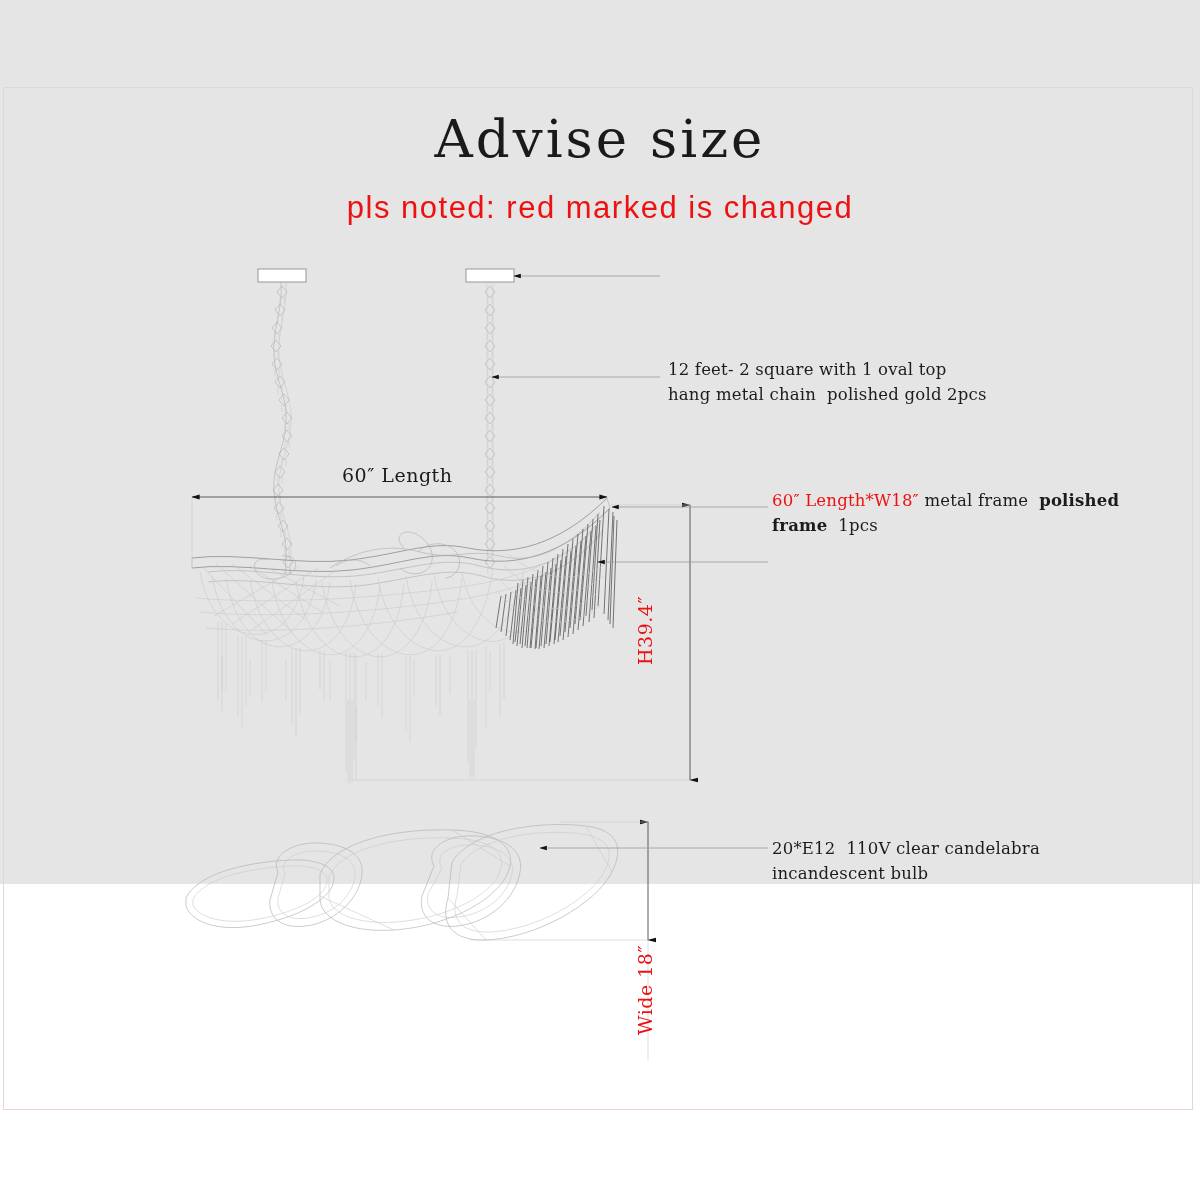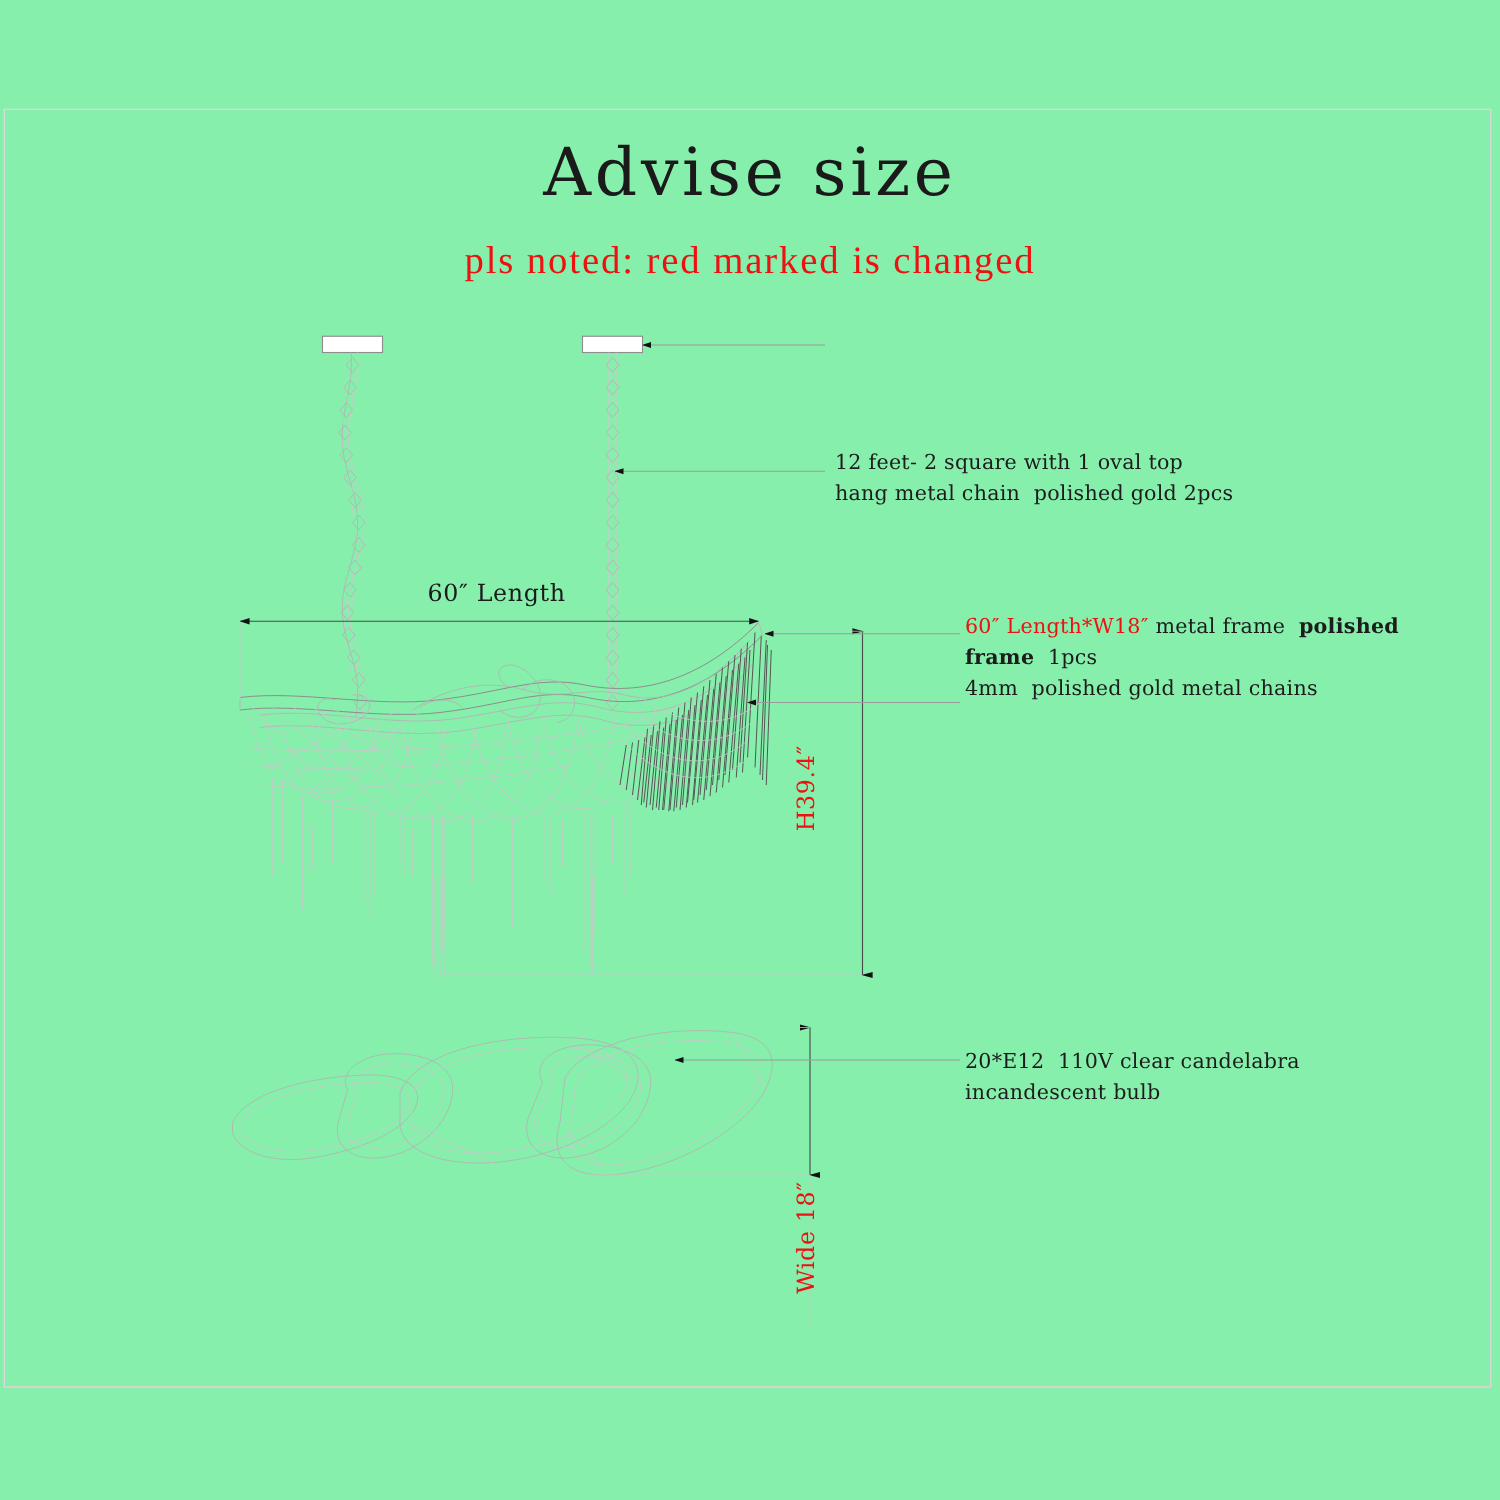--- a/index.html
+++ b/index.html
@@ -3,39 +3,39 @@
 <meta charset="utf-8">
 <title>Advise size</title>
 <style>
   html,body{margin:0;padding:0;background:#ffffff;}
   body{
     width:1200px;height:1200px;overflow:hidden;
     font-family:"DejaVu Serif", serif;
     -webkit-font-smoothing:antialiased;
   }
   #page{
-    position:relative;width:1200px;height:1200px;background:#86efac;
+    position:relative;width:1200px;height:884px;background:#e5e5e5;
   }
   
   #sheet-border{
     position:absolute;left:3px;top:87px;width:1190px;height:1023px;
     border:1px solid #d9d9d9;
     border-bottom-color:#f3cfcf;
     box-sizing:border-box;
     pointer-events:none;
   }
   
   #title{
     position:absolute;left:0;top:108px;width:1200px;text-align:center;
     font-family:"DejaVu Serif", serif;
     font-size:53px;letter-spacing:3px;color:#1a1a1a;white-space:nowrap;
   }
   #subtitle{
     position:absolute;left:0;top:190px;width:1200px;text-align:center;
-    font-family:Liberation Serif, serif;
+    font-family:Liberation Sans, sans-serif;
     font-size:31px;letter-spacing:1.5px;color:#ee1111;white-space:nowrap;
   }
   
   .anno{
     position:absolute;
     font-family:"DejaVu Serif", serif;
     font-size:16.5px;line-height:25px;color:#1c1c1c;
     letter-spacing:.2px;white-space:pre;
   }
   .anno .red{color:#ee1111;}
@@ -316,21 +316,20 @@
     </g>
   </svg>
 
 
   <div class="anno" id="anno-chain"><span>12 feet- 2 square with 1 oval top</span>
 <span>hang metal chain  polished gold 2pcs</span></div>
 
   <div class="anno" id="anno-frame"><span class="red">60″ Length*W18″</span><span> metal frame  </span><span class="bold">polished</span>
 <span class="bold">frame</span><span>  1pcs</span></div>
 
-  <div class="anno" id="anno-chains4mm"><span>4mm  polished gold metal chains</span></div>
 
   <div class="anno" id="anno-bulb"><span>20*E12  110V clear candelabra</span>
 <span>incandescent bulb</span></div>
 
   <div class="dim" id="dim-length">60″ Length</div>
   <div class="dim red" id="dim-h">H39.4″</div>
   <div class="dim red" id="dim-w">Wide 18″</div>
 
 </div>
 

